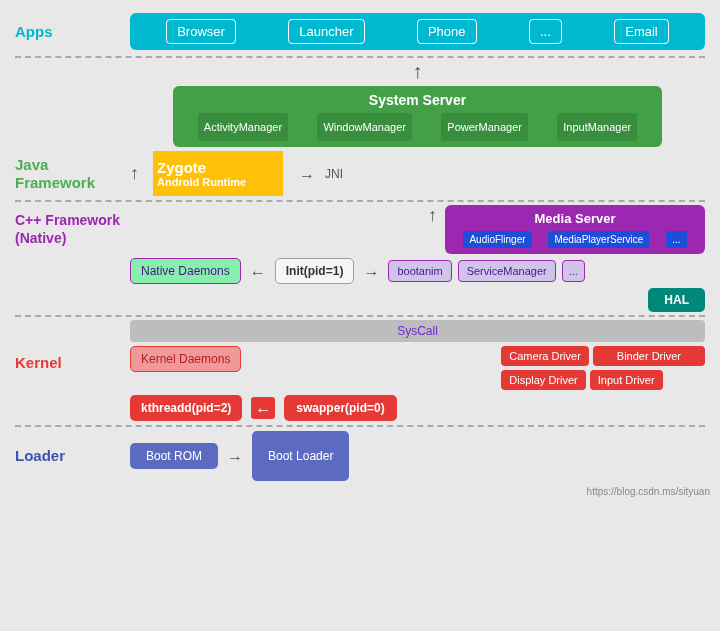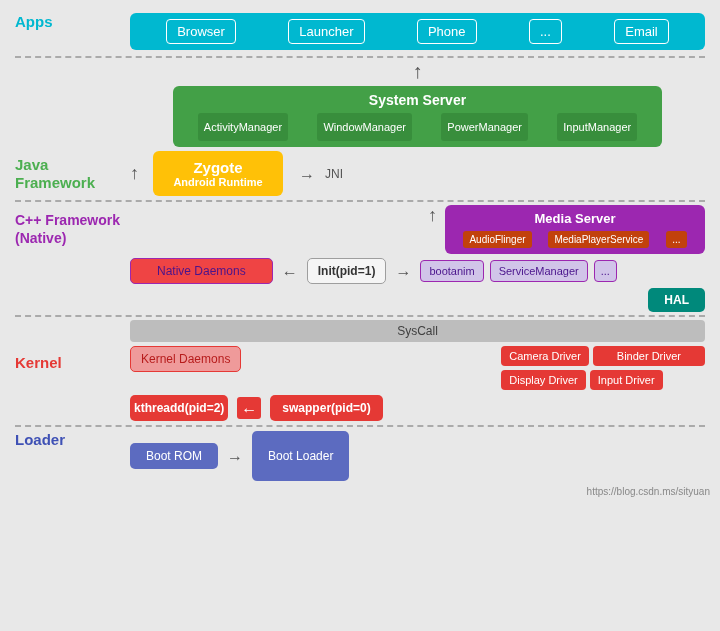--- a/index.html
+++ b/index.html
@@ -59,23 +59,22 @@
     }
     .ss-item {
       background: #388e3c;
       color: white;
       font-size: 11px;
       padding: 8px 6px;
       border-radius: 3px;
     }
     .zygote-box {
       background: #ffc107;
-      border-radius: 6px;
+      border-radius: 0;
       padding: 8px 4px;
-      text-align: center;
       min-width: 130px;
     }
     .zygote-title {
       font-size: 15px;
       font-weight: bold;
       color: white;
     }
     .zygote-sub {
       font-size: 11px;
       color: #fff;
@@ -99,32 +98,32 @@
       font-size: 13px;
       font-weight: bold;
       text-align: center;
       margin-bottom: 5px;
     }
     .media-items {
       display: flex;
       justify-content: space-around;
     }
     .media-item {
-      background: #c2410c;
+      background: #1d4ed8;
       color: white;
       font-size: 10px;
       padding: 3px 6px;
       border-radius: 3px;
     }
 
     .native-daemon-box {
-      background: #ef4444;
+      background: #86efac;
       border: 1.5px solid #9c27b0;
       border-radius: 5px;
-      padding: 5px 26px;
+      padding: 5px 10px;
       font-size: 12px;
       color: #4a148c;
     }
 
     .init-box {
       background: #f5f5f5;
       border: 1.5px solid #9e9e9e;
       border-radius: 5px;
       padding: 5px 10px;
       font-size: 12px;
@@ -160,37 +159,37 @@
       margin-left: 21px;
     }
 
     
     .syscall-bar {
       background: #bdbdbd;
       border-radius: 4px;
       text-align: center;
       padding: 4px;
       font-size: 12px;
-      color: #404040;
+      color: #6d28d9;
       width: 100%;
     }
 
     .kernel-daemons-box {
       background: #ef9a9a;
       border: 1.5px solid #e53935;
       border-radius: 5px;
       padding: 5px 10px;
       font-size: 12px;
       color: #b71c1c;
     }
 
     .kthreadd-box {
       background: #e53935;
       border-radius: 5px;
-      padding: 6px 4px;
+      padding: 6px 11px;
       font-size: 12px;
       color: white;
       font-weight: bold;
     }
 
     .swapper-box {
       background: #e53935;
       border-radius: 5px;
       padding: 6px 12px;
       font-size: 12px;
@@ -264,21 +263,21 @@
     }
 
     
     .main-diagram {
       position: relative;
       padding: 10px 15px 20px 15px;
     }
 
     .row {
       display: flex;
-      align-items: flex-start;
+      align-items: center;
       margin: 3px 0;
     }
 
     .row-label {
       width: 115px;
       font-size: 15px;
       font-weight: bold;
       flex-shrink: 0;
       line-height: 1.2;
     }

